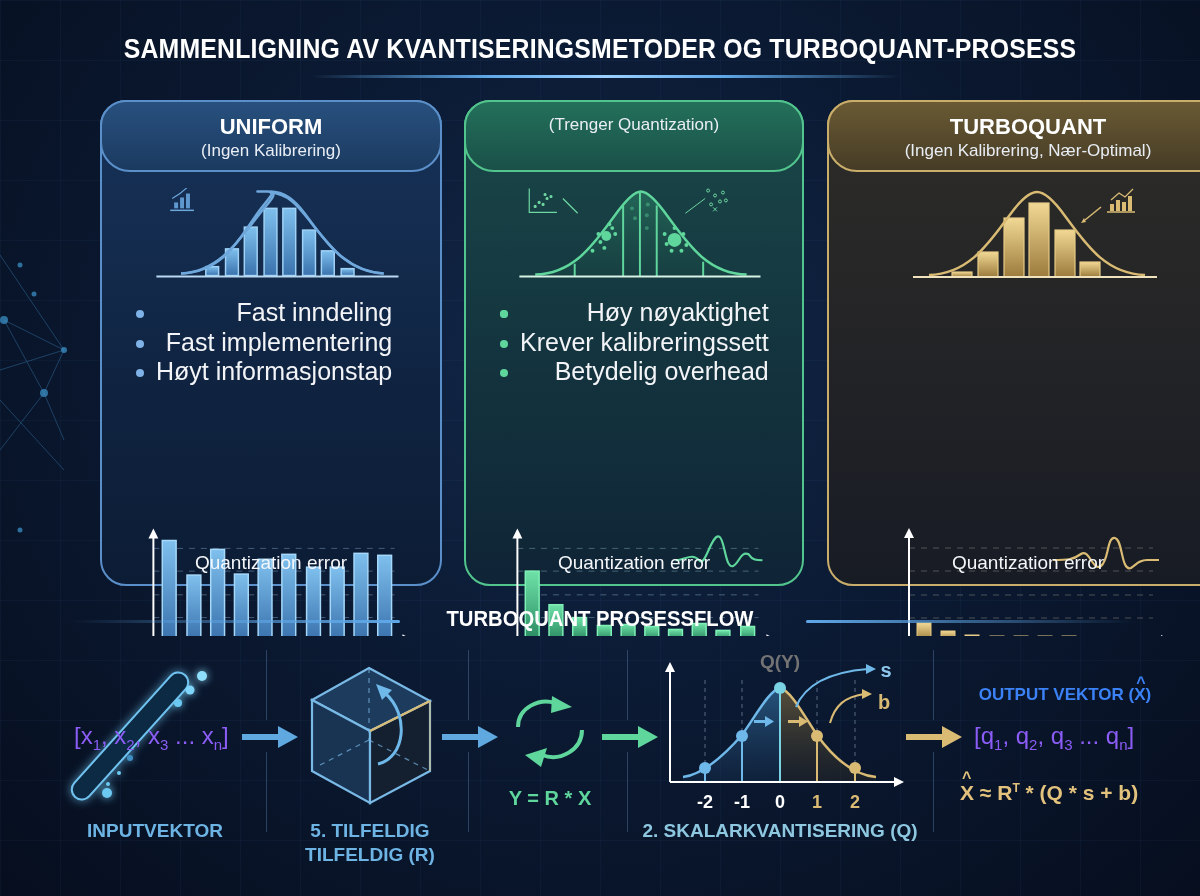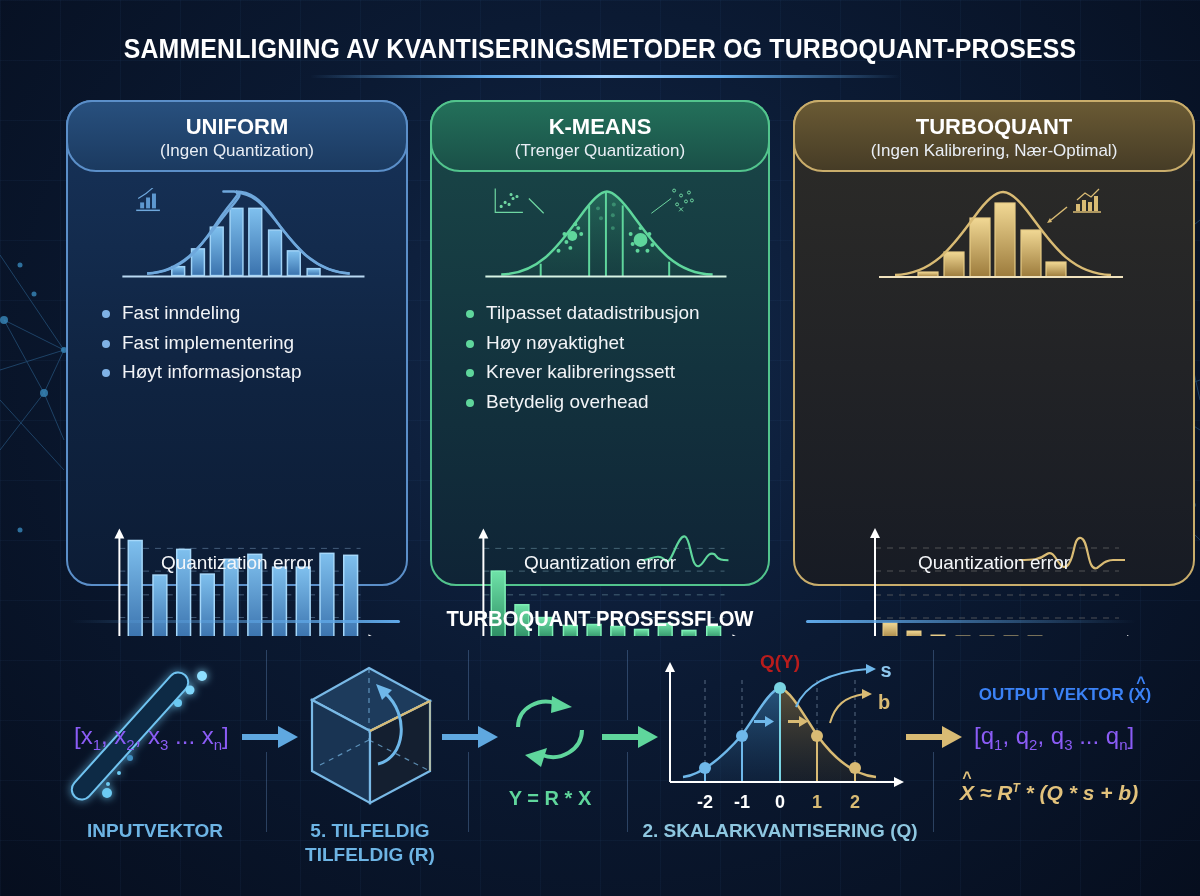--- a/index.html
+++ b/index.html
@@ -24,40 +24,41 @@
     transform: scaleX(0.92);
   }
   .title-rule {
     position: absolute; top: 75px; left: 310px; width: 590px; height: 3px;
     background: linear-gradient(90deg, transparent, #5fa8e8 30%, #9bd0ff 50%, #5fa8e8 70%, transparent);
     border-radius: 2px;
   }
   .card {
     position: absolute; top: 100px; height: 486px; border-radius: 26px;
     border: 2px solid;
+    margin-left: 34px;
   }
   .card-uniform { left: 66px; width: 342px; border-color: #5b8fc9;
     background: linear-gradient(180deg, #17335a 0%, #0f2340 60%, #0c1c35 100%); }
   .card-kmeans { left: 430px; width: 340px; border-color: #52c48d;
     background: linear-gradient(180deg, #1a4848 0%, #13333e 55%, #0f2436 100%); }
   .card-turbo { left: 793px; width: 402px; border-color: #c9ad6b;
     background: linear-gradient(180deg, #2d2c28 0%, #222326 55%, #171b24 100%); }
   .card-head {
     position: absolute; top: -2px; left: -2px; right: -2px; height: 72px;
     border: 2px solid; border-radius: 26px 26px 30px 30px;
     text-align: center; padding-top: 12px;
   }
   .card-uniform .card-head { border-color: #5b8fc9; background: linear-gradient(180deg,#28507e,#1b3a60); }
   .card-kmeans .card-head { border-color: #52c48d; background: linear-gradient(180deg,#23705a,#1a5048); }
   .card-turbo .card-head { border-color: #c9ad6b; background: linear-gradient(180deg,#6a5a34,#463c26); }
   .card-name { font-size: 22px; font-weight: bold; color: #fff; line-height: 26px; }
   .card-sub { font-size: 17px; color: #e9eef5; line-height: 22px; }
   .dist { position: absolute; top: 86px; left: 0; width: 100%; height: 100px; }
   .bullets { position: absolute; top: 196px; left: 32px; list-style: none; }
-  .bullets li { font-size: 19px; line-height: 29.5px; color: #f2f4f7; position: relative; padding-left: 22px; white-space: nowrap; }
+  .bullets li { font-size: 25px; line-height: 29.5px; color: #f2f4f7; position: relative; padding-left: 22px; white-space: nowrap; text-align: right; }
   .bullets li .dot { position: absolute; left: 2px; top: 12px; width: 8px; height: 8px; border-radius: 50%; }
   .card-uniform .dot { background: #7fb2e6; }
   .card-kmeans .dot { background: #5fd69c; }
   .card-turbo .dot { background: #d9bb74; }
   .err { position: absolute; top: 424px; left: 0; width: 100%; height: 110px; }
   .err-label { position: absolute; top: 452px; width: 100%; text-align: center; font-size: 19px; color: #f4f6f9; }
   .card .err-label { top: 450px; }
   .flow-title {
     position: absolute; top: 606px; left: 0; width: 1200px; text-align: center;
     font-size: 22px; font-weight: bold; color: #fff; transform: scaleX(0.92);
@@ -66,21 +67,21 @@
   .flow-rule.left { left: 70px; width: 330px; background: linear-gradient(90deg, transparent, #5fa8e8); }
   .flow-rule.right { left: 806px; width: 330px; background: linear-gradient(90deg, #5fa8e8, transparent); }
   .sep { position: absolute; width: 1px; background: rgba(110,150,200,0.35); }
   .flow-svg { position: absolute; left: 0; top: 640px; width: 1200px; height: 256px; }
   .lbl { position: absolute; font-weight: bold; text-align: center; line-height: 24px; }
   .lbl-blue { color: #6db4e4; font-size: 19px; }
   .lbl-green { color: #5fd69c; font-size: 20px; }
   .lbl-gold { color: #3b82f6; }
   .vec { position: absolute; font-size: 24px; color: #8b5cf6; white-space: nowrap; }
   .vec sub { font-size: 15px; }
-  .formula { position: absolute; font-size: 21px; color: #e2c27c; font-weight: bold; white-space: nowrap; font-style: italic; }
+  .formula { position: absolute; font-size: 21px; color: #e2c27c; font-weight: bold; white-space: nowrap; }
   .formula sup { font-size: 12px; }
   .hatx { position: relative; display: inline-block; }
   .hatx::before { content: "^"; position: absolute; top: -12px; left: 2px; font-size: 16px; }
 </style>
 </head>
 <body>
 
 <div class="bg-grid"></div>
 <svg class="bg-net" viewBox="0 0 1200 896" width="1200" height="896">
   <g stroke="#2f6796" stroke-width="1" opacity="0.55" fill="none">
@@ -116,21 +117,21 @@
       <circle cx="1192" cy="505" r="3.5"></circle>
   </g>
 </svg>
 
 <h1 class="title">SAMMENLIGNING AV KVANTISERINGSMETODER OG TURBOQUANT-PROSESS</h1>
 <div class="title-rule"></div>
 
 <div class="card card-uniform">
   <div class="card-head">
     <div class="card-name">UNIFORM</div>
-    <div class="card-sub">(Ingen Quantization)</div>
+    <div class="card-sub">(Ingen Kalibrering)</div>
   </div>
   <svg class="dist" viewBox="0 0 342 100">
     <defs>
       <linearGradient id="gBlue" x1="0" y1="0" x2="0" y2="1">
         <stop offset="0" stop-color="#7fc0ee"></stop>
           <stop offset="1" stop-color="#3a72ad"></stop>
       </linearGradient>
     </defs>
     <g stroke="#6fa8dc" fill="#5e98cf">
       <rect x="73" y="14" width="4" height="6" stroke="none"></rect>
@@ -180,21 +181,20 @@
     <line x1="52" y1="114" x2="52" y2="6" stroke="#fff" stroke-width="2"></line>
     <path d="M47 12 L52 2 L57 12 Z" fill="#fff"></path>
     <line x1="52" y1="114" x2="306" y2="114" stroke="#fff" stroke-width="2"></line>
     <path d="M304 109 L314 114 L304 119 Z" fill="#fff"></path>
   </svg>
   <div class="err-label">Quantization error</div>
 </div>
 
 <div class="card card-kmeans">
   <div class="card-head">
-    <div class="card-name">K-MEANS</div>
     <div class="card-sub">(Trenger Quantization)</div>
   </div>
   <svg class="dist" viewBox="0 0 340 100">
     <defs>
       <linearGradient id="gGreen" x1="0" y1="0" x2="0" y2="1">
         <stop offset="0" stop-color="#6fe2a8"></stop>
           <stop offset="1" stop-color="#2b8b62"></stop>
       </linearGradient>
       <linearGradient id="gGreenFill" x1="0" y1="0" x2="0" y2="1">
         <stop offset="0" stop-color="#2f8a6a" stop-opacity="0.5"></stop>
@@ -251,21 +251,21 @@
           <circle cx="168" cy="20" r="2"></circle>
           <circle cx="184" cy="16" r="2"></circle>
           <circle cx="171" cy="30" r="2"></circle>
           <circle cx="183" cy="27" r="2"></circle>
           <circle cx="183" cy="40" r="2"></circle>
         </g>
     </g>
     <line x1="54" y1="89" x2="298" y2="89" stroke="#d7f3e4" stroke-width="2"></line>
   </svg>
   <ul class="bullets">
-    <li><span class="dot"></span><span>Tilpasset datadistribusjon</span></li>
+    <li><span class="dot"></span></li>
     <li><span class="dot"></span><span>Høy nøyaktighet</span></li>
     <li><span class="dot"></span><span>Krever kalibreringssett</span></li>
     <li><span class="dot"></span><span>Betydelig overhead</span></li>
   </ul>
   <svg class="err" viewBox="0 0 340 110">
     <g stroke="#5c8090" stroke-width="1" stroke-dasharray="6 6" opacity="0.7">
       <line x1="52" y1="22" x2="296" y2="22"></line>
         <line x1="52" y1="45" x2="296" y2="45"></line>
       <line x1="52" y1="69" x2="296" y2="69"></line>
         <line x1="52" y1="92" x2="296" y2="92"></line>
@@ -481,21 +481,21 @@
 
 <div class="vec" style="left:74px;top:722px;">[<span>x</span><sub>1</sub>, <span>x</span><sub>2</sub>, <span>x</span><sub>3</sub> ... <span>x</span><sub>n</sub>]</div>
 <div class="lbl lbl-blue" style="left:80px;top:819px;width:150px;">INPUTVEKTOR</div>
 
 <div class="lbl lbl-blue" style="left:290px;top:819px;width:160px;">
   <div>5. TILFELDIG</div>
   <div>TILFELDIG (R)</div>
 </div>
 <div class="lbl lbl-green" style="left:495px;top:786px;width:110px;">Y = R * X</div>
 
-<div class="lbl" style="left:740px;top:650px;width:80px;color:#b91c1c;font-size:19px;">Q(Y)</div>
+<div class="lbl" style="left:740px;top:650px;width:80px;color:#737373;font-size:19px;">Q(Y)</div>
 <div class="lbl" style="left:876px;top:658px;width:20px;color:#8ec7ee;font-size:20px;">s</div>
 <div class="lbl" style="left:874px;top:690px;width:20px;color:#d9bb74;font-size:20px;">b</div>
 <div>
   <div class="lbl" style="left:690px;top:790px;width:30px;font-size:18px;color:#fff;">-2</div>
   <div class="lbl" style="left:727px;top:790px;width:30px;font-size:18px;color:#fff;">-1</div>
   <div class="lbl" style="left:765px;top:790px;width:30px;font-size:18px;color:#fff;">0</div>
   <div class="lbl" style="left:802px;top:790px;width:30px;font-size:18px;color:#d9bb74;">1</div>
   <div class="lbl" style="left:840px;top:790px;width:30px;font-size:18px;color:#d9bb74;">2</div>
 </div>
 <div class="lbl lbl-blue" style="left:640px;top:819px;width:280px;color:#8ec7e0;">2. SKALARKVANTISERING (Q)</div>

